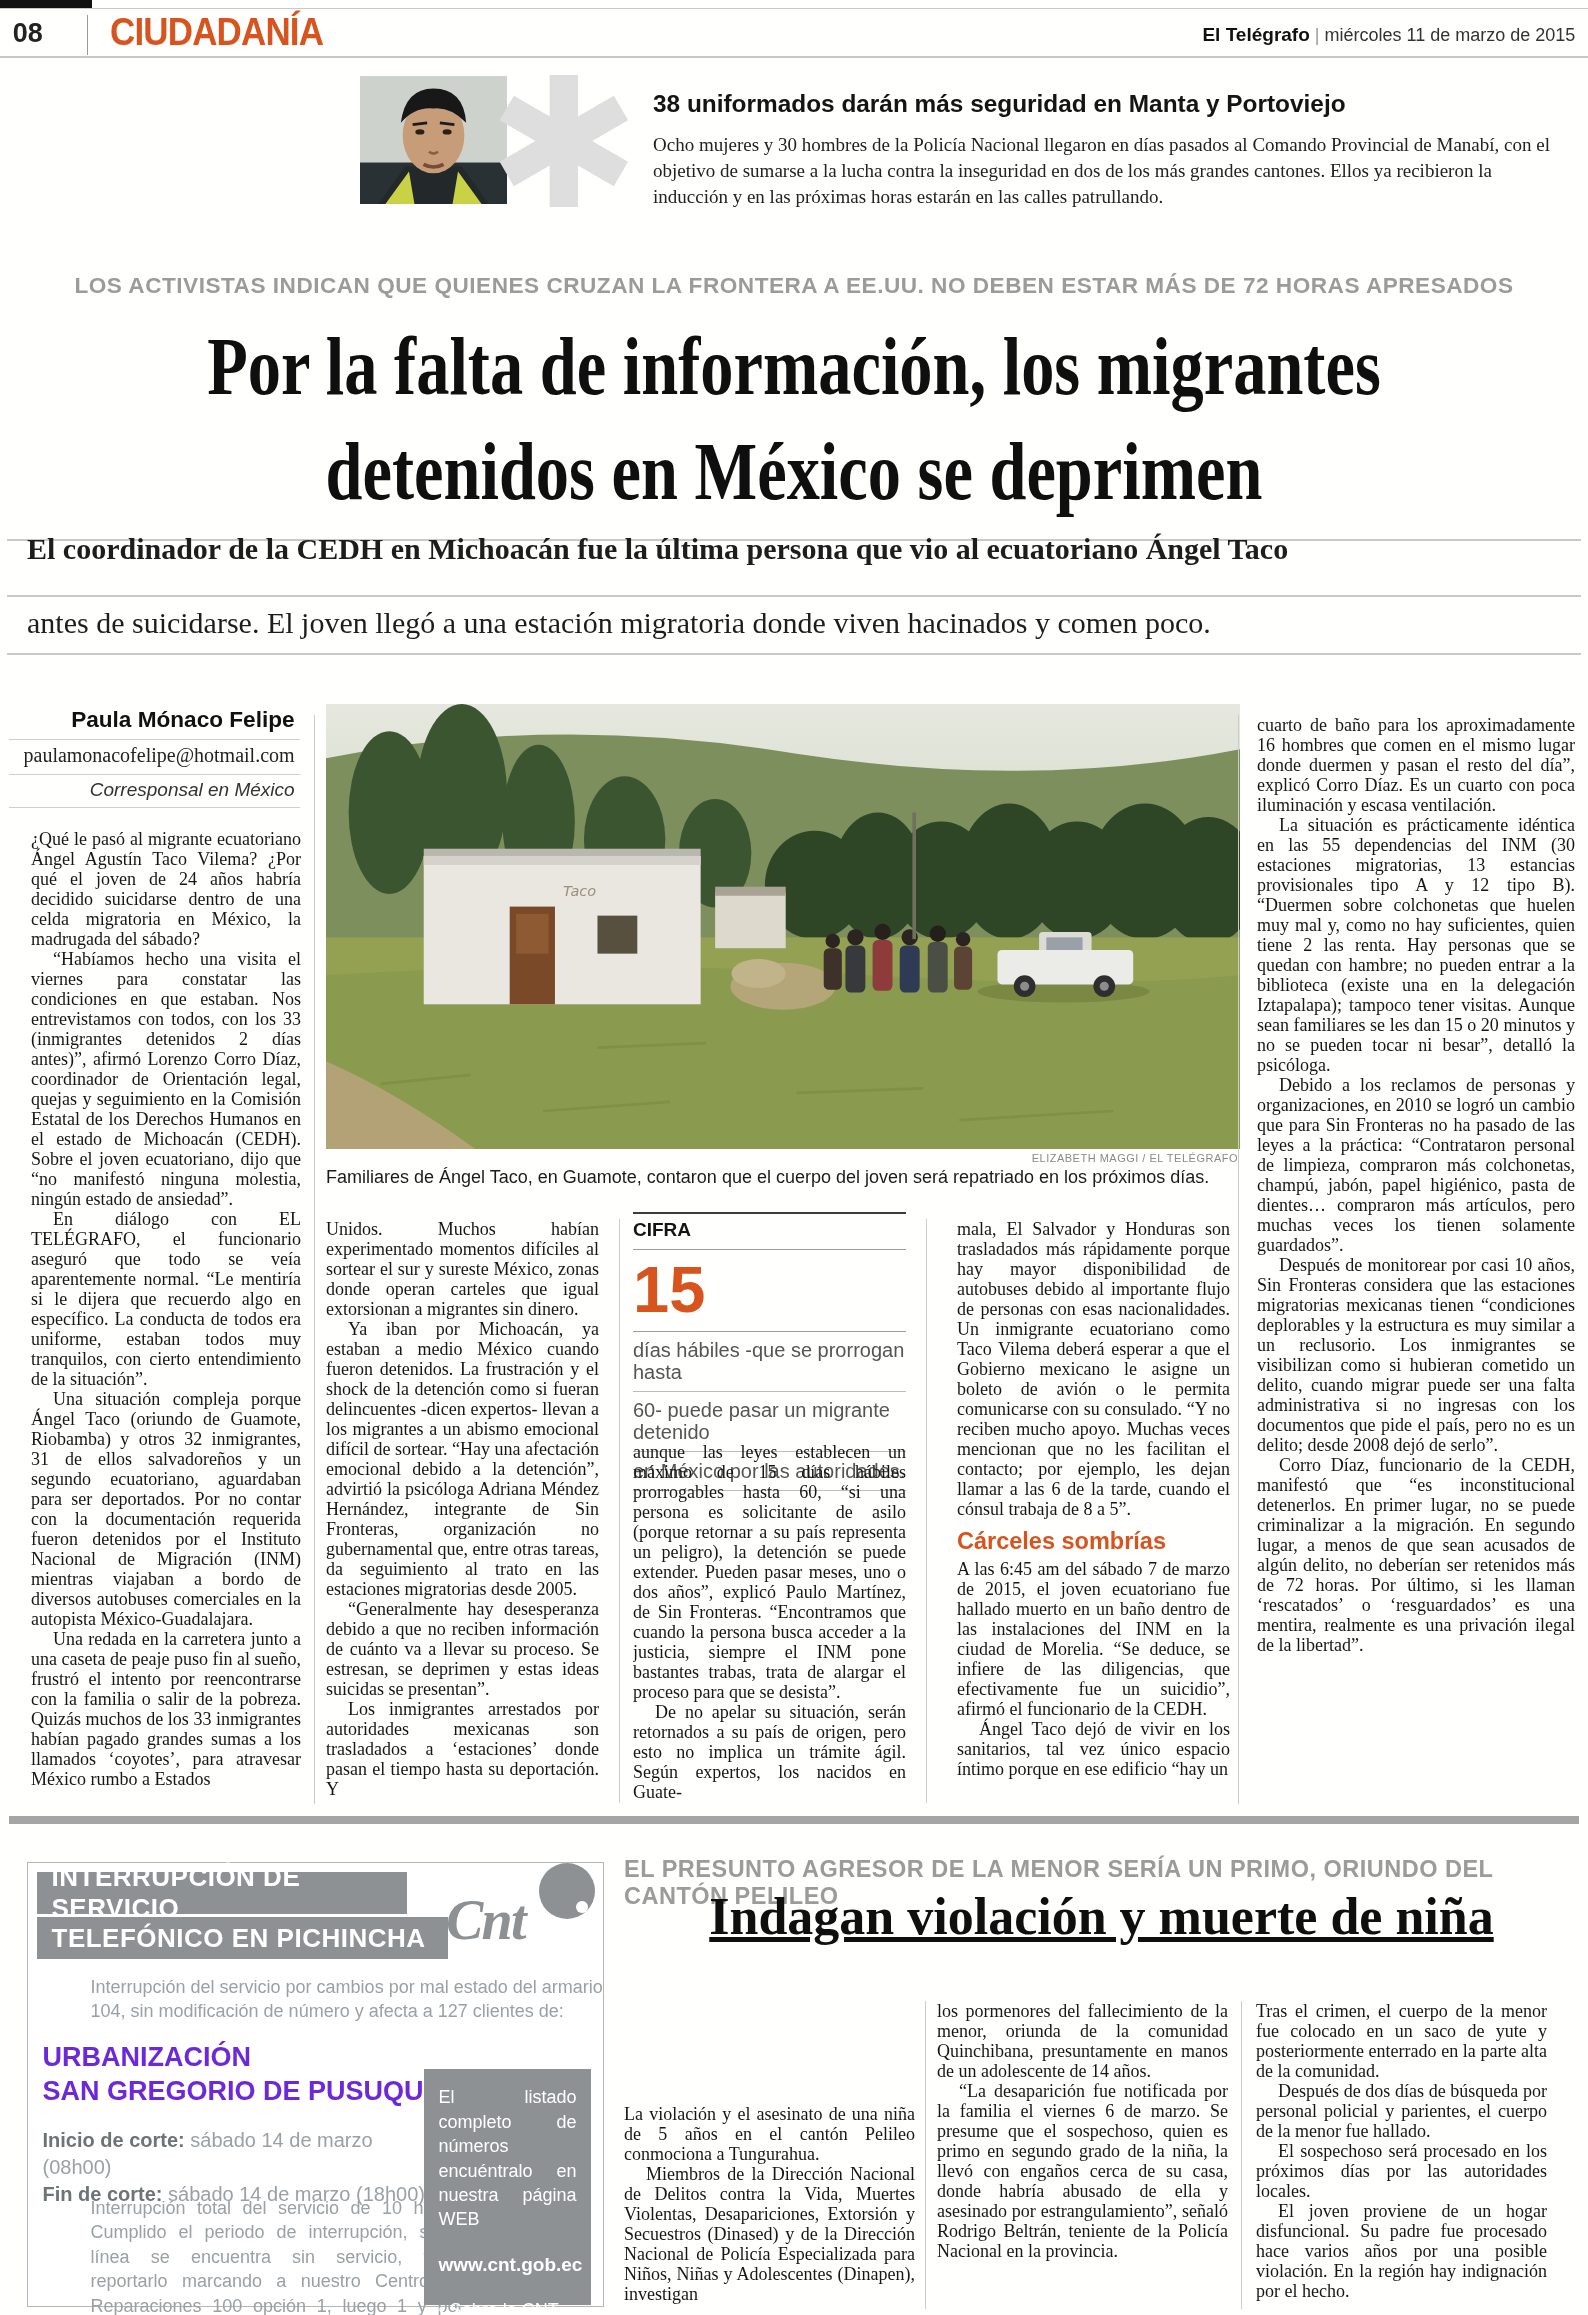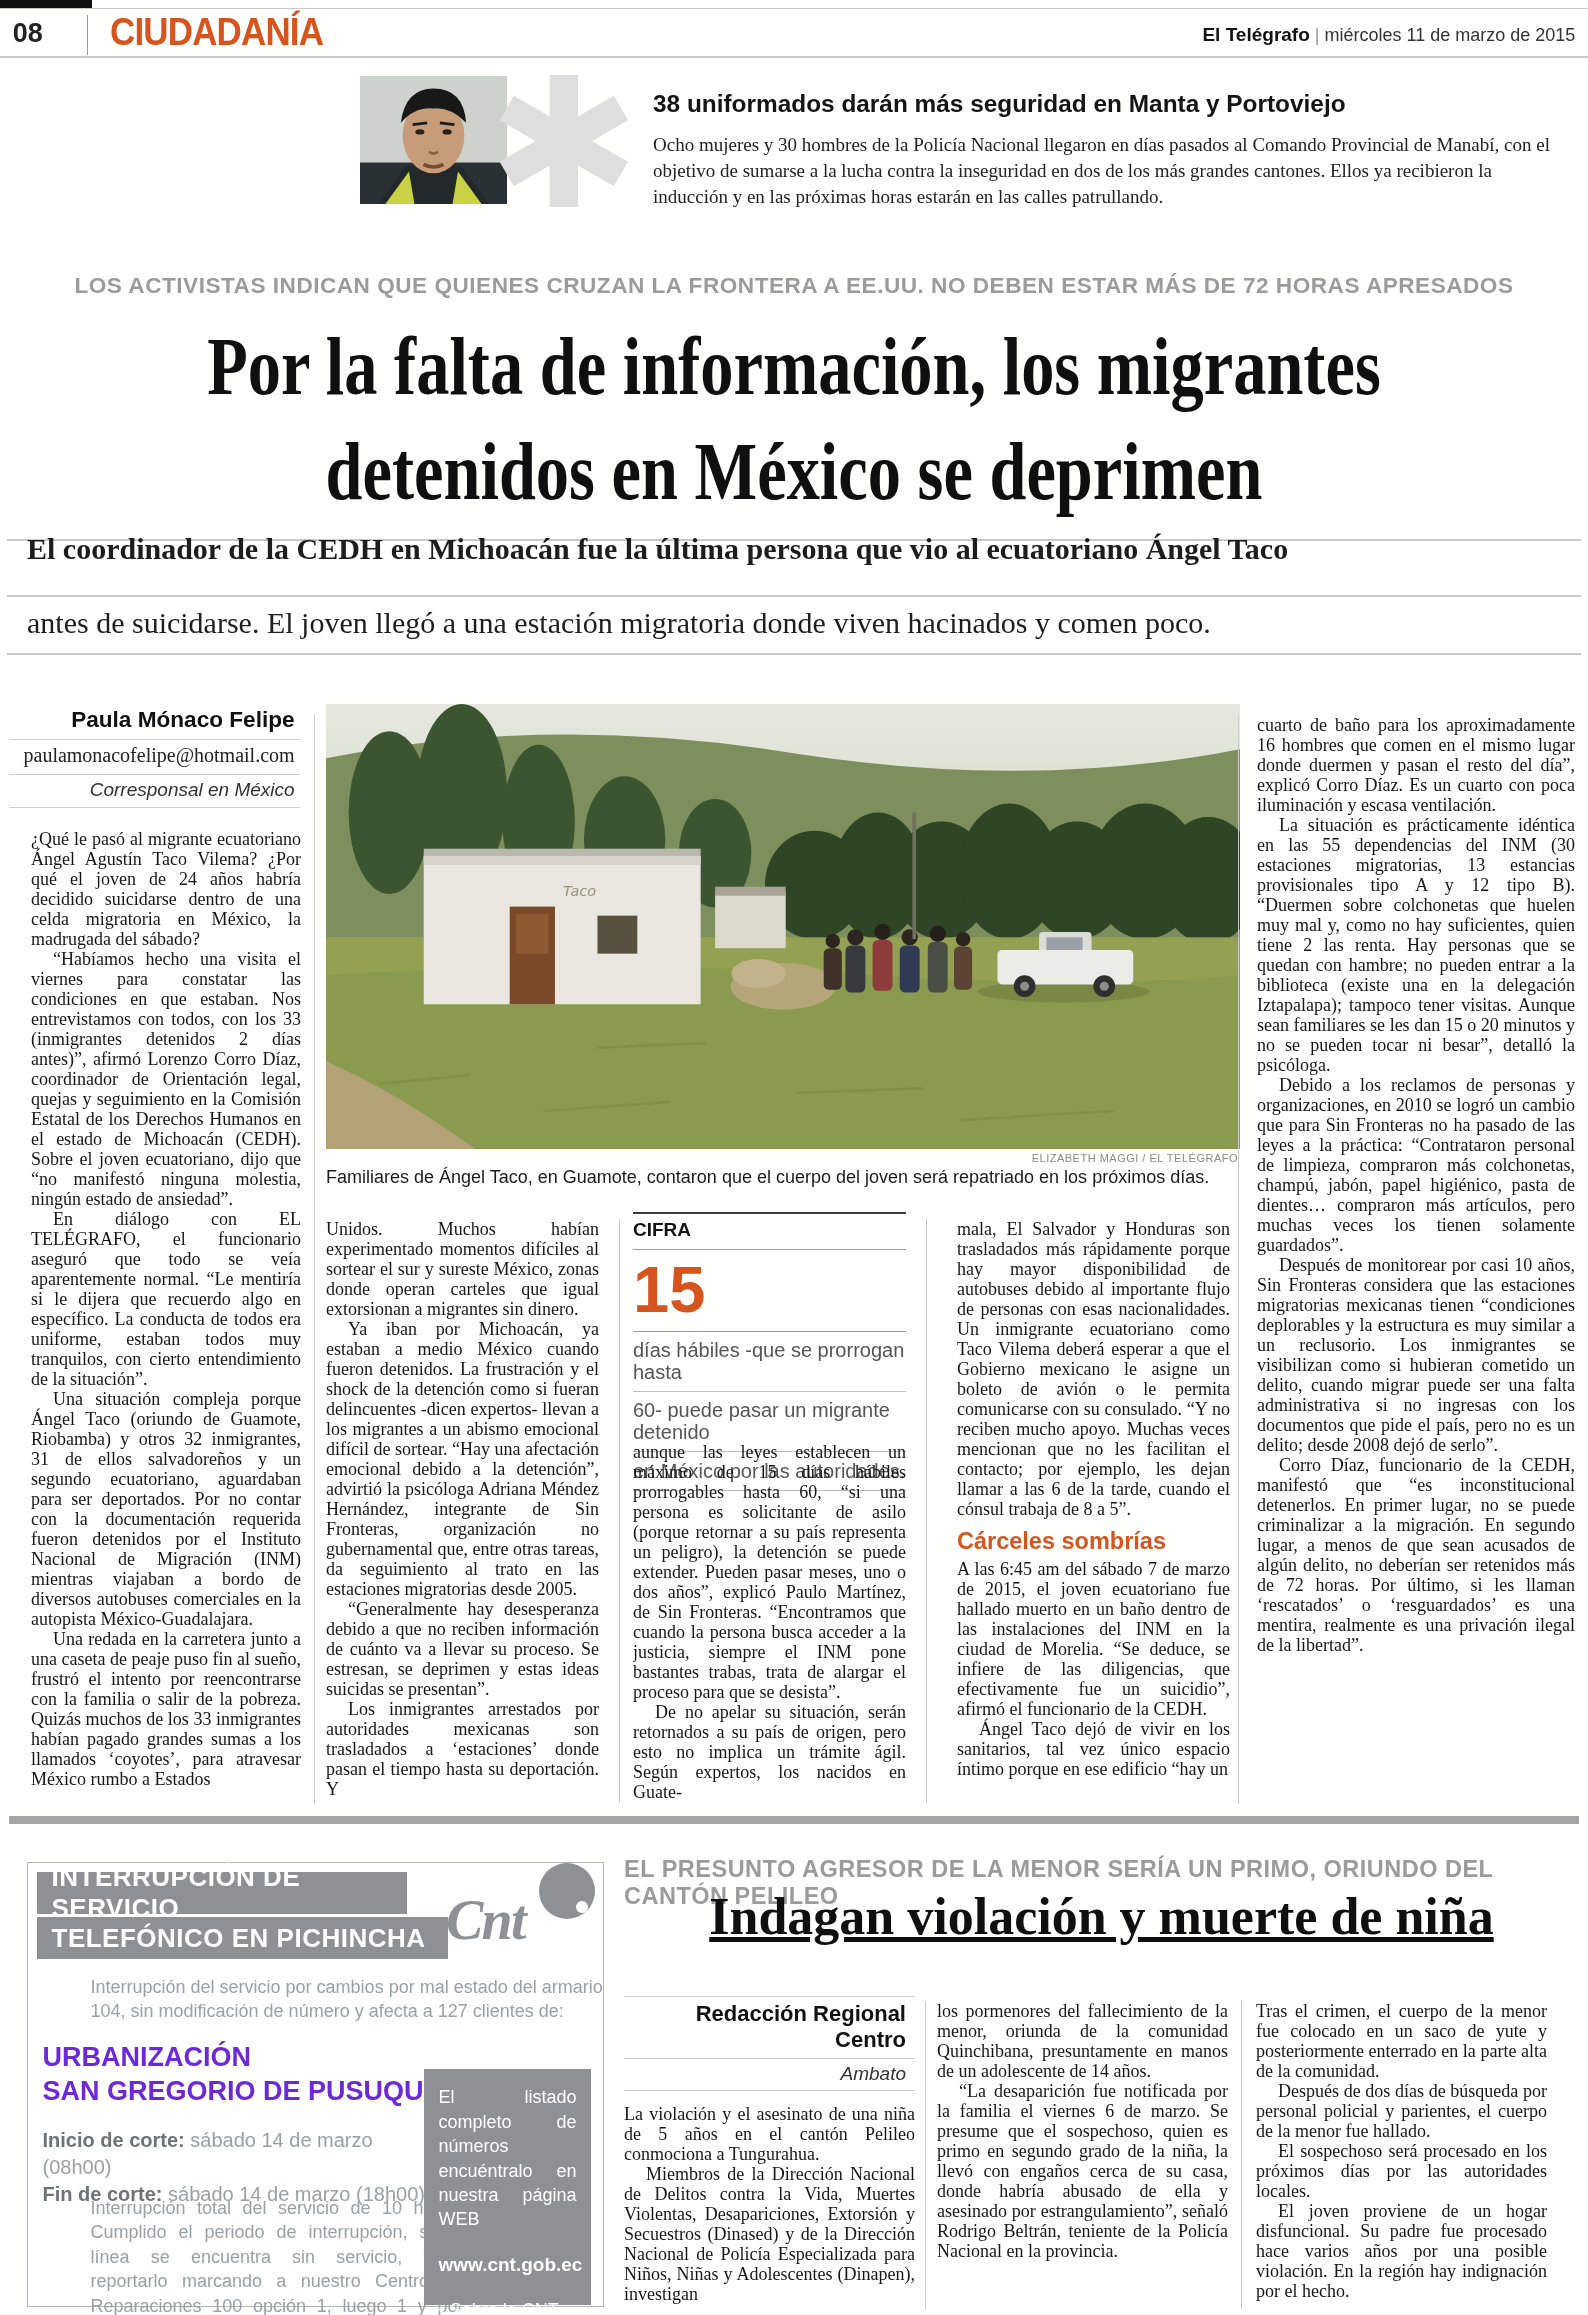--- a/index.html
+++ b/index.html
@@ -279,24 +279,20 @@
       <p class="wb-url">www.cnt.gob.ec</p>
       <div>
           <p>• Sobre la CNT</p>
         </div>
     </div>
   </div>
 
   <div class="abs kicker2" style="left:624px;top:1856px;width:959px;">EL PRESUNTO AGRESOR DE LA MENOR SERÍA UN PRIMO, ORIUNDO DEL CANTÓN PELILEO</div>
   <div class="abs headline2" style="left:624px;top:1887px;width:955px;">Indagan violación y muerte de niña</div>
 
-  <div class="abs byline2" style="left:624px;top:1996px;width:291px;">
-    <div class="by2-name top">Redacción Regional Centro</div>
-    <div class="by2-place">Ambato</div>
-  </div>
 
   <div class="abs newsCol" style="left:624px;top:2104px;width:291px;height:206px;">
       <p>La violación y el asesinato de una niña de 5 años en el cantón Pelileo conmociona a Tungurahua.</p>
       <p>Miembros de la Dirección Nacional de Delitos contra la Vida, Muertes Violentas, Desapariciones, Extorsión y Secuestros (Dinased) y de la Dirección Nacional de Policía Especializada para Niños, Niñas y Adolescentes (Dinapen), investigan</p>
     </div>
   <div class="abs newsCol" style="left:937px;top:2001px;width:291px;height:311px;">
       <p>los pormenores del fallecimiento de la menor, oriunda de la comunidad Quinchibana, presuntamente en manos de un adolescente de 14 años.</p>
       <p>“La desaparición fue notificada por la familia el viernes 6 de marzo. Se presume que el sospechoso, quien es primo en segundo grado de la niña, la llevó con engaños cerca de su casa, donde habría abusado de ella y asesinado por estrangulamiento”, señaló Rodrigo Beltrán, teniente de la Policía Nacional en la provincia.</p>
     </div>
   <div class="abs newsCol" style="left:1256px;top:2001px;width:291px;height:311px;">

